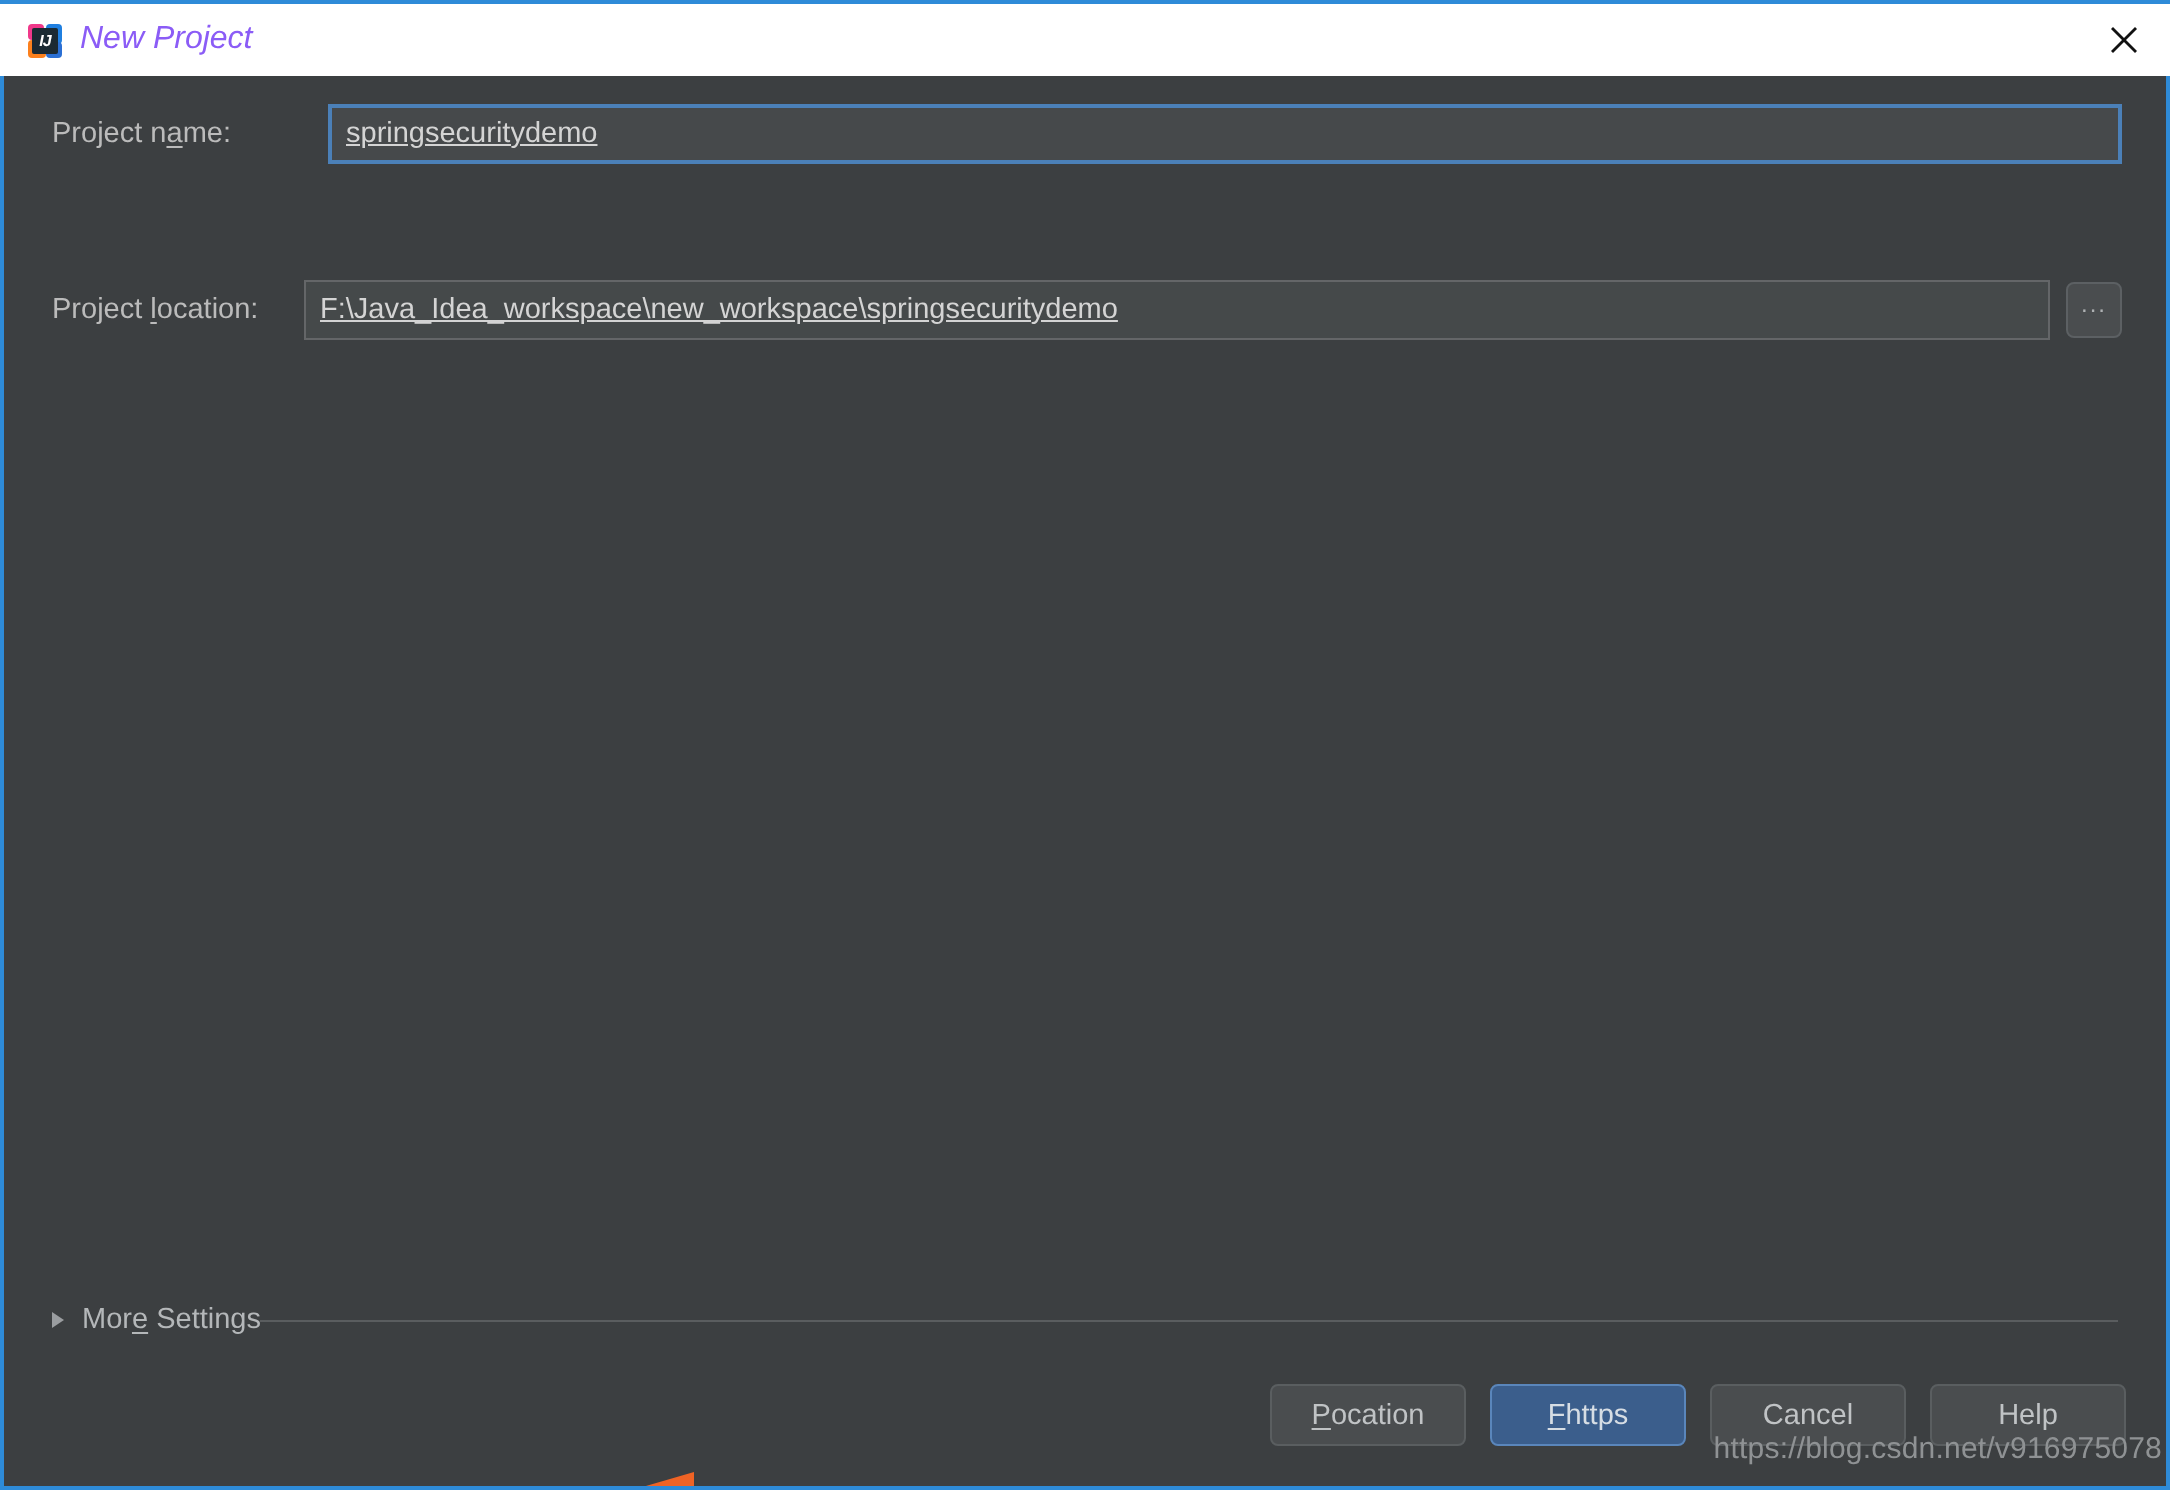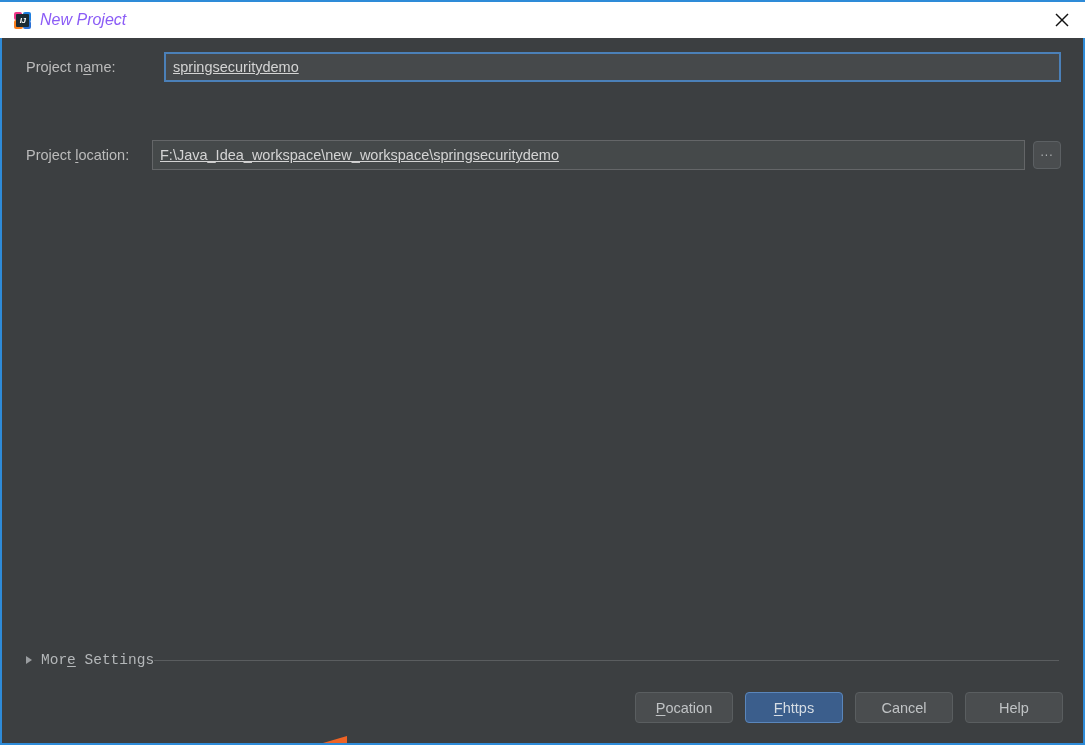--- a/index.html
+++ b/index.html
@@ -201,21 +201,21 @@
     border-left: 6px solid #9a9da0;
     border-top: 4.5px solid transparent;
     border-bottom: 4.5px solid transparent;
     margin-right: 9px;
     cursor: default;
   }
   .more-settings-label {
     flex: 0 0 auto;
     font-size: 14.5px;
     color: #b4b7b9;
-    font-family: Liberation Mono, monospace;
+    font-family: Liberation Sans, sans-serif;
     white-space: nowrap;
   }
   .more-settings-label .mn {
     text-decoration: underline;
     text-underline-offset: 2px;
   }
   .settings-separator {
     flex: 1 1 auto;
     height: 1px;
     background: #5a5d5f;
@@ -354,19 +354,20 @@
 
       <div class="btn">
           <span>Cancel</span>
         </div>
 
       <div class="btn">
           <span>Help</span>
         </div>
     </div>
 
+    <div class="watermark">https://blog.csdn.net/v916975078</div>
 
     <div class="bottom-artifact">
       <div class="wedge"></div>
     </div>
 
   </div>
 </div>
 
 </body></html>

